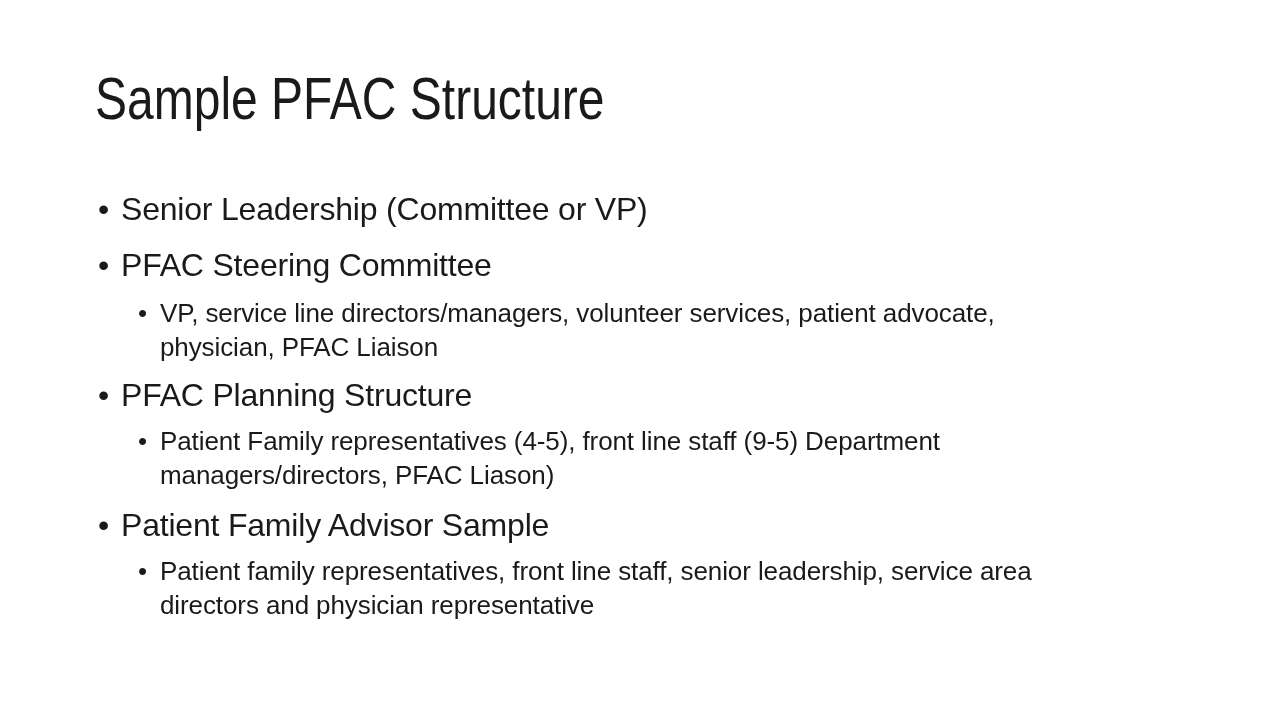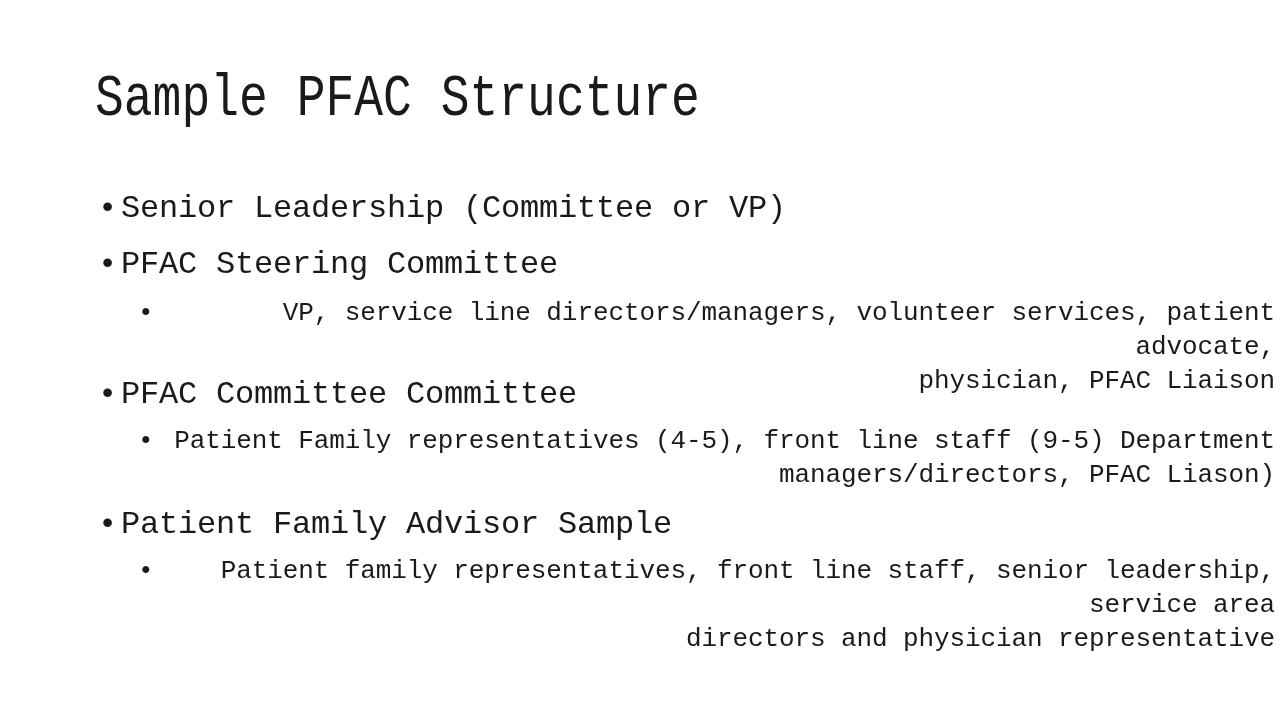--- a/index.html
+++ b/index.html
@@ -9,21 +9,21 @@
     height: 720px;
     background: #ffffff;
     overflow: hidden;
   }
   .slide {
     position: absolute;
     top: 0; left: 0;
     width: 1124px;
     height: 720px;
     background: #ffffff;
-    font-family: Liberation Mono, monospace;
+    font-family: Liberation Sans, sans-serif;
     color: #1a1a1a;
   }
   .slide-title {
     position: absolute;
     left: 95px;
     top: 66px;
     font-size: 60px;
     line-height: 66px;
     font-weight: 300;
     white-space: nowrap;
@@ -62,21 +62,20 @@
     width: 22px;
     font-size: 26px;
     line-height: 34px;
   }
   .bullet-text {
     display: block;
   }
   .level2 .bullet-text {
     width: 1115px;
     white-space: pre-line;
-    text-align: right;
   }
   .r1 { top: 190px; }
   .r2 { top: 246px; }
   .r2s { top: 296px; }
   .r3 { top: 376px; }
   .r3s { top: 424px; }
   .r4 { top: 506px; }
   .r4s { top: 554px; }
 </style>
 </head>
@@ -96,21 +95,21 @@
     <span class="bullet-text">PFAC Steering Committee</span>
   </div>
   <div class="bullet-row level2 r2s">
     <span class="bullet-glyph">•</span>
     <span class="bullet-text">VP, service line directors/managers, volunteer services, patient advocate,
 physician, PFAC Liaison</span>
   </div>
 
   <div class="bullet-row level1 r3">
     <span class="bullet-glyph">•</span>
-    <span class="bullet-text">PFAC Committee Committee</span>
+    <span class="bullet-text">PFAC Planning Structure</span>
   </div>
   <div class="bullet-row level2 r3s">
     <span class="bullet-glyph">•</span>
     <span class="bullet-text">Patient Family representatives (4-5), front line staff (9-5) Department
 managers/directors, PFAC Liason)</span>
   </div>
 
   <div class="bullet-row level1 r4">
     <span class="bullet-glyph">•</span>
     <span class="bullet-text">Patient Family Advisor Sample</span>

